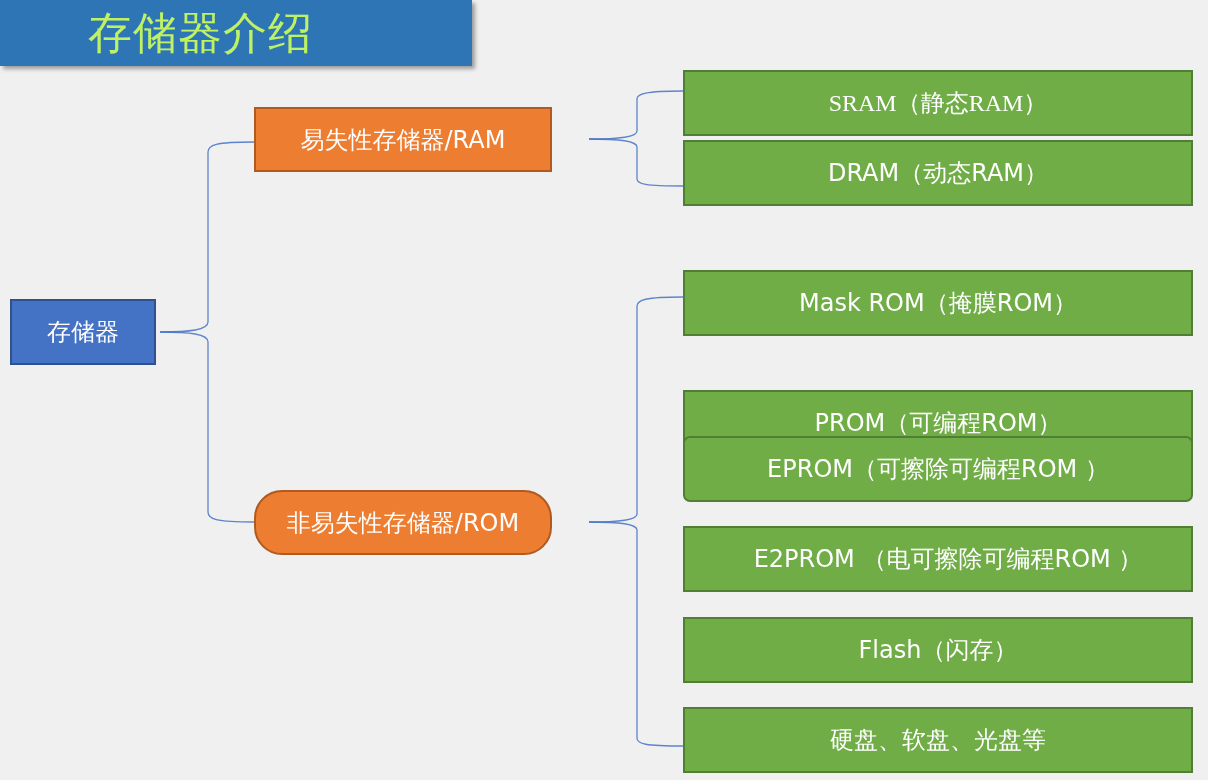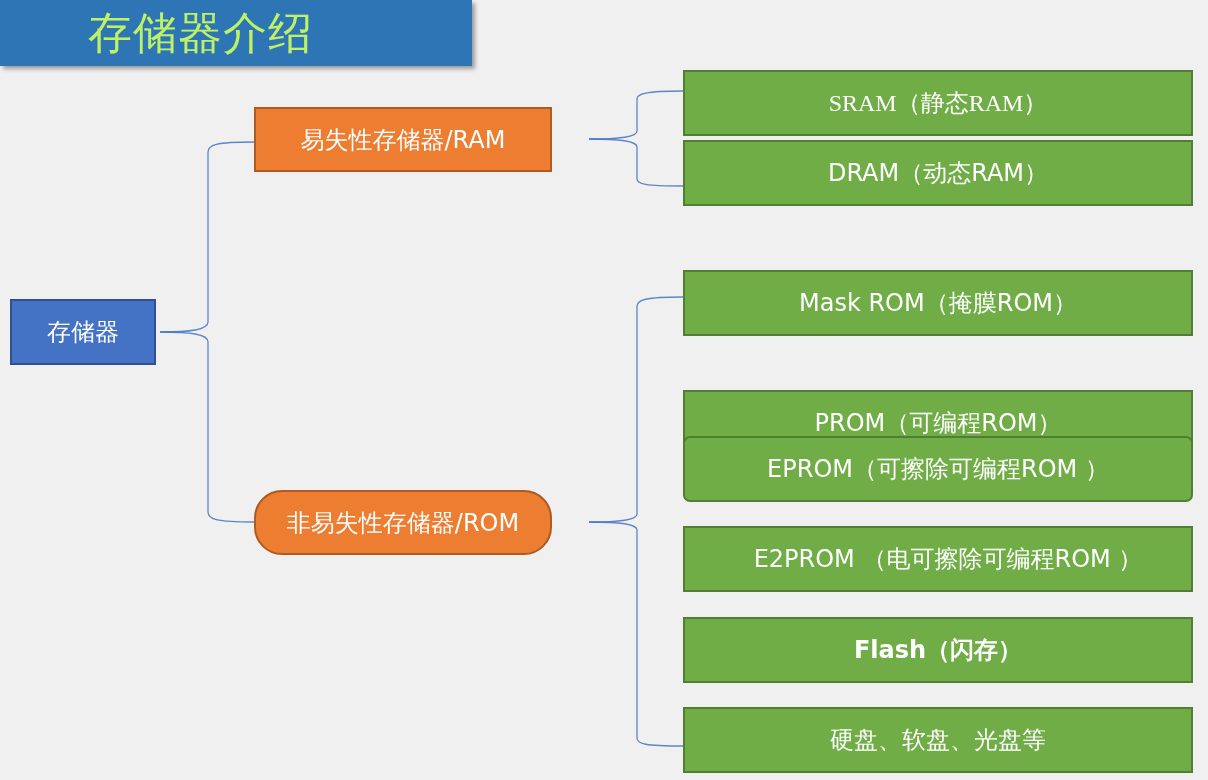--- a/index.html
+++ b/index.html
@@ -58,18 +58,18 @@
 </div>
 <div class="node leaf" style="top:346px;margin-top:44px;">
   <span>PROM（可编程ROM）</span>
 </div>
 <div class="node leaf" style="top:436px;border-radius:7px;">
   <span>EPROM（可擦除可编程ROM ）</span>
 </div>
 <div class="node leaf" style="top:526px;padding-left:20px;">
   <span>E2PROM （电可擦除可编程ROM ）</span>
 </div>
-<div class="node leaf" style="top:617px;font-weight:bold;">
+<div class="node leaf" style="top:617px;">
   <span>Flash（闪存）</span>
 </div>
 <div class="node leaf" style="top:707px;justify-content:center;">
   <span>硬盘、软盘、光盘等</span>
 </div>
 
 </body></html>

